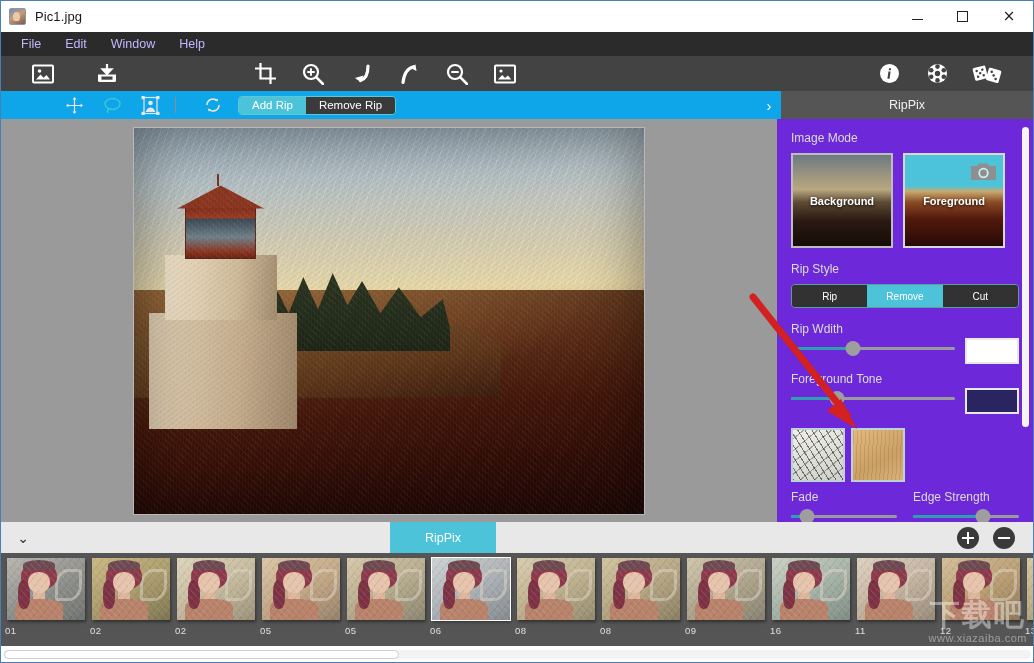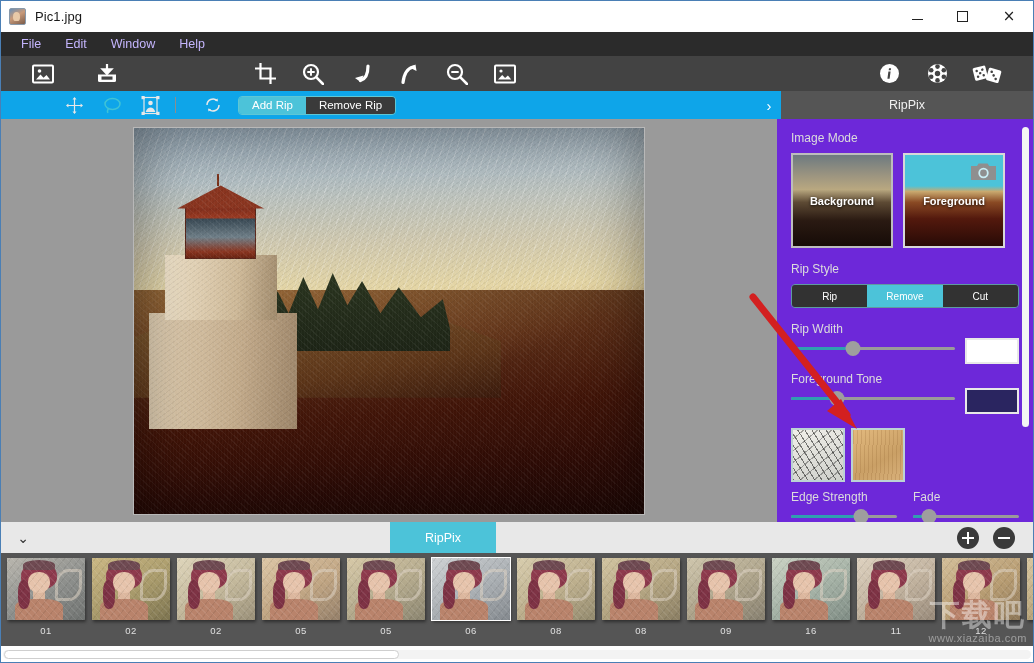--- a/index.html
+++ b/index.html
@@ -171,21 +171,21 @@
             display:flex; align-items:center; justify-content:center; }
   .fs-btns { margin-left:auto; display:flex; align-items:center; gap:14px; padding-right:18px; }
   .rb { width:22px; height:22px; border-radius:50%; background:#3a3a3a; position:relative; }
   .rb:before { content:""; position:absolute; left:5px; top:10px; width:12px; height:2px; background:#fff;}
   .rb.plus:after { content:""; position:absolute; left:10px; top:5px; width:2px; height:12px; background:#fff;}
 
   
   .filmstrip { position:absolute; left:0; top:552px; width:1032px; height:93px;
                background:#555555; display:flex; align-items:flex-start;
                padding:5px 0 0 4px; overflow:hidden; }
-  .cell { width:82px; flex:0 0 auto; margin-right:3px; text-align:center; }
+  .cell { width:82px; flex:0 0 auto; margin-right:3px; }
   .cell .img { width:78px; height:62px; margin:0 auto; position:relative; overflow:hidden;
                box-shadow:1px 2px 3px rgba(0,0,0,.45); }
   .cell.sel .img { outline:2px solid #ffffff; outline-offset:-1px; }
   .cell .num { font-size:9.5px; color:#e0e0e0; margin-top:5px; letter-spacing:.4px; }
   .pi { position:absolute; inset:0; }
   .pi .bgwall { position:absolute; inset:0; }
   .pi .scroll-orn { position:absolute; right:4%; top:18%; width:34%; height:52%;
         border:3px solid rgba(220,210,195,.55); border-radius:50% 10% 50% 10%; }
   .pi .hair { position:absolute; left:18%; top:6%; width:46%; height:44%;
         background:#8e3a4d; border-radius:50% 50% 40% 40%; }
@@ -481,35 +481,35 @@
 
     <div class="ctrl-line" style="margin-bottom:8px">
       <div style="display:flex;gap:6px;margin-top:6px">
         <div class="tex map"></div>
         <div class="tex wood"></div>
       </div>
     </div>
 
     <div class="two-up" style="margin-bottom:6px">
       <div class="srow">
+        <span class="lbl">Fade</span>
+        <div class="slider">
+          <div class="track"></div>
+          <div class="fill" style="width:15%"></div>
+          <div class="knob" style="left:15%"></div>
+        </div>
+      </div>
+      <div class="srow">
         <span class="lbl">Edge Strength</span>
         <div class="slider">
           <div class="track"></div>
           <div class="fill" style="width:66%"></div>
           <div class="knob" style="left:66%"></div>
         </div>
       </div>
-      <div class="srow">
-        <span class="lbl">Fade</span>
-        <div class="slider">
-          <div class="track"></div>
-          <div class="fill" style="width:15%"></div>
-          <div class="knob" style="left:15%"></div>
-        </div>
-      </div>
     </div>
 
     <div class="panel-scroll"></div>
   </div>
 
   <svg class="arrow-svg" viewBox="0 0 120 155">
     <path d="M4 4 L98 122" stroke="#d32020" stroke-width="7" stroke-linecap="round"></path>
     <path d="M108 136 L78 118 L92 106 Z" fill="#d32020"></path>
   </svg>
 

